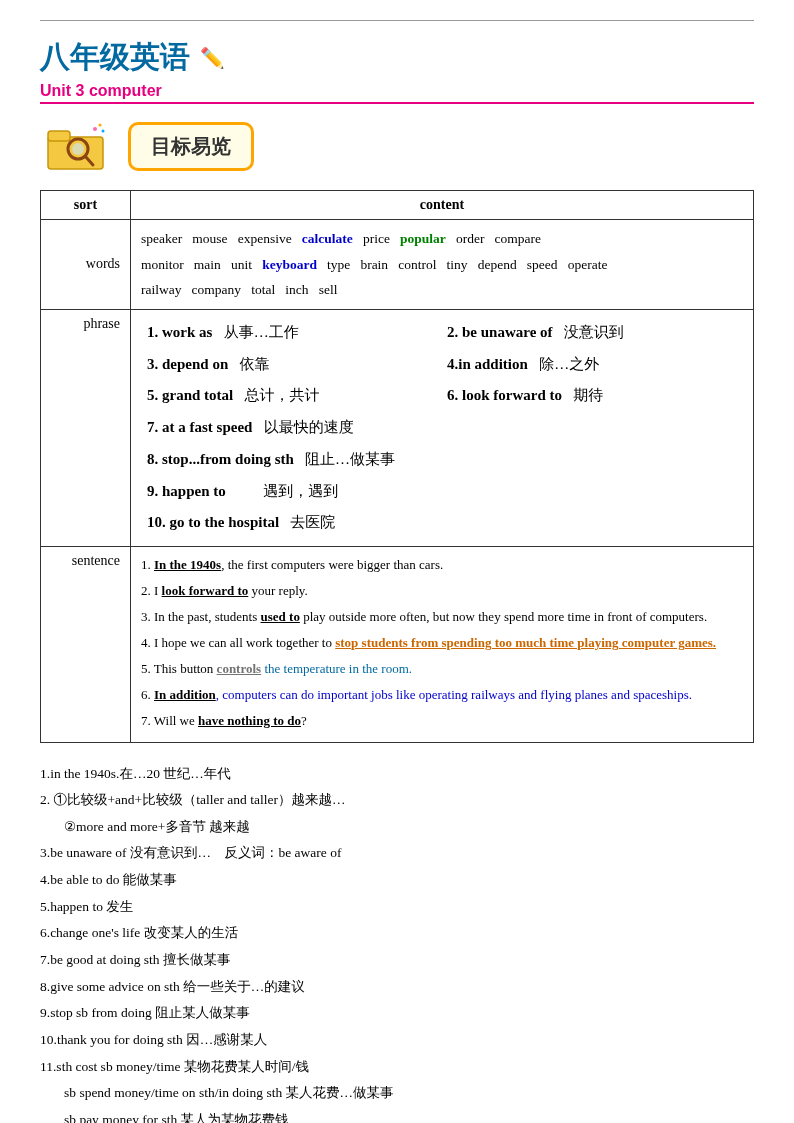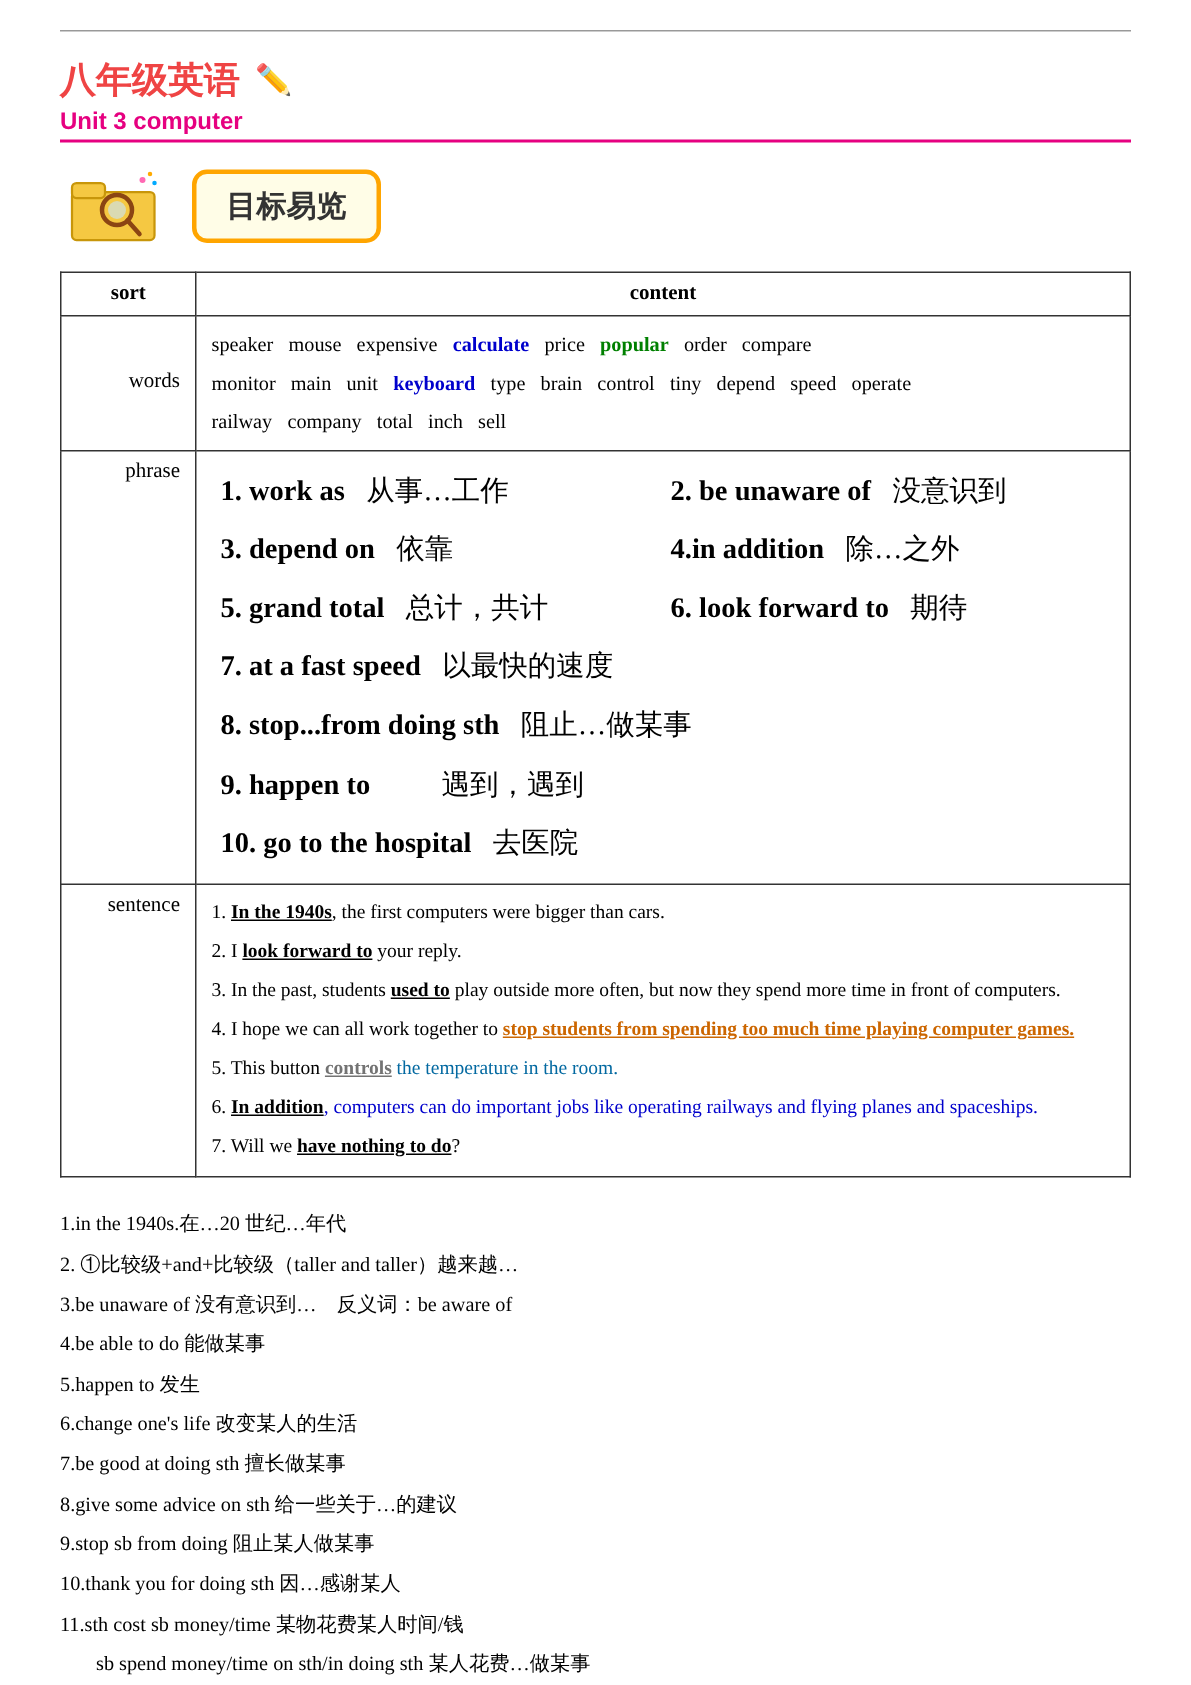--- a/index.html
+++ b/index.html
@@ -16,23 +16,23 @@
       border-top: 1px solid #999;
       margin-bottom: 16px;
     }
     .header-section {
       display: flex;
       align-items: center;
       gap: 10px;
       margin-bottom: 4px;
     }
     .title-text {
-      font-size: 24px;
-      font-weight: bold;
-      color: #ef4444;
+      font-size: 30px;
+      font-weight: bold;
+      color: #0369a1;
       font-family: Liberation Serif, serif;
     }
     .pencil-icon {
       font-size: 20px;
     }
     .subtitle-line {
       color: #e60080;
       font-size: 16px;
       font-weight: bold;
       border-bottom: 2px solid #e60080;
@@ -188,21 +188,21 @@
           <div>
             railway &nbsp; company &nbsp; total &nbsp; inch &nbsp; sell
           </div>
         </div>
       </td>
     </tr>
 
     <tr>
       <td class="col-sort">phrase</td>
       <td class="col-content">
-        <table style="width:100%; border:none; font-size:19px; line-height:1.85;">
+        <table style="width:100%; border:none; font-size:15px; line-height:1.85;">
           <tbody>
               <tr>
             <td style="border:none; width:50%; padding:1px 4px;">
               <span class="k-bold">1. work as</span>&nbsp;&nbsp;&nbsp;从事…工作
             </td>
             <td style="border:none; width:50%; padding:1px 4px;">
               <span class="k-bold">2. be unaware of</span>&nbsp;&nbsp;&nbsp;没意识到
             </td>
           </tr>
           <tr>
@@ -272,20 +272,21 @@
         </p>
       </td>
     </tr>
   </tbody>
 </table>
 
 <div class="knowledge-section">
   <div class="knowledge-list">
     <p>1.in the 1940s.在…20 世纪…年代</p>
     <p>2. ①比较级+and+比较级（taller and taller）越来越…</p>
+    <p class="k-indent">②more and more+多音节  越来越</p>
     <p>3.be unaware of  没有意识到…&nbsp;&nbsp;&nbsp;&nbsp;反义词：be aware of</p>
     <p>4.be able to do  能做某事</p>
     <p>5.happen to  发生</p>
     <p>6.change one's life 改变某人的生活</p>
     <p>7.be good at doing sth  擅长做某事</p>
     <p>8.give some advice on sth  给一些关于…的建议</p>
     <p>9.stop sb from doing  阻止某人做某事</p>
     <p>10.thank you for doing sth  因…感谢某人</p>
     <p>11.sth cost sb money/time  某物花费某人时间/钱</p>
     <p class="k-indent">sb spend money/time on sth/in doing sth  某人花费…做某事</p>

